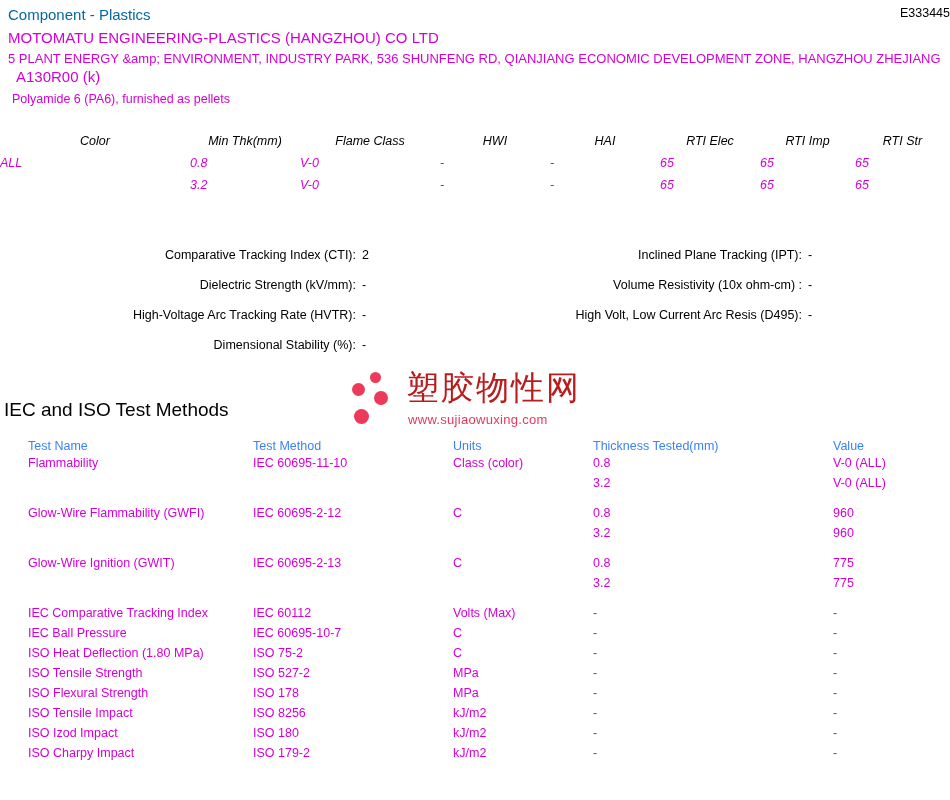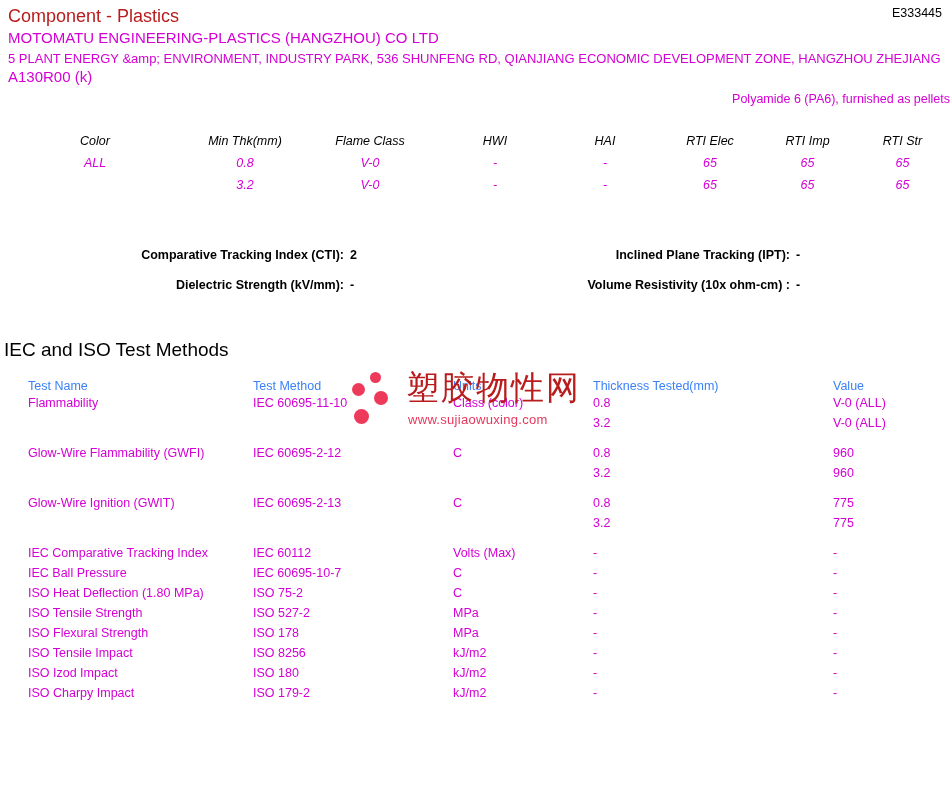--- a/index.html
+++ b/index.html
@@ -25,54 +25,53 @@
   
   .hdr-row {
     position: relative;
     height: 18px;
     margin: 6px 0 0 0;
   }
   .hdr-left {
     position: absolute;
     left: 8px;
     top: 0;
-    font-size: 18px;
-    color: #b91c1c;
+    font-size: 15px;
+    color: #0369a1;
   }
   .hdr-right {
     position: absolute;
-    right: 8px;
+    right: 0;
     top: 0;
     font-size: 12.5px;
     color: #000;
   }
   .company {
     margin: 5px 0 0 8px;
     font-size: 15px;
     color: #d400d4;
     line-height: 18px;
   }
   .address {
     margin: 3px 0 0 8px;
     font-size: 13px;
     color: #d400d4;
     line-height: 17px;
   }
   .fileno {
-    margin: 0 0 0 8px;
+    margin: 0 0 0 16px;
     font-size: 15px;
     color: #d400d4;
     line-height: 19px;
   }
   .material {
     margin: 5px 0 0 12px;
     font-size: 12.5px;
     color: #d400d4;
     line-height: 17px;
-    text-align: right;
   }
 
   
   table {
     border-collapse: collapse;
   }
   .ratings {
     margin: 22px 0 0 0;
     width: 950px;
     table-layout: fixed;
@@ -82,31 +81,30 @@
     font-weight: normal;
     font-size: 12.5px;
     color: #000;
     text-align: center;
     padding: 2px 0;
     height: 18px;
   }
   .ratings td {
     font-size: 12.5px;
     color: #d400d4;
-    text-align: center;
-    padding: 2px 8px;
+    text-align: left;
+    padding: 2px 0;
     height: 18px;
   }
 
   
   .props {
-    margin: 52px 0 0 4px;
+    margin: 52px 0 0 16px;
     width: 845px;
     table-layout: fixed;
-    font-weight: bold;
   }
   .props td {
     font-size: 12.5px;
     height: 30px;
     vertical-align: top;
     padding: 0;
   }
   .props .lbl {
     text-align: right;
     color: #000;
@@ -260,20 +258,32 @@
         <td class="val" style="width:135px">2</td>
         <td class="lbl" style="width:305px">Inclined Plane Tracking (IPT):</td>
         <td class="val">-</td>
       </tr>
       <tr>
         <td class="lbl">Dielectric Strength (kV/mm):</td>
         <td class="val">-</td>
         <td class="lbl">Volume Resistivity (10x ohm-cm) :</td>
         <td class="val">-</td>
       </tr>
+      <tr>
+        <td class="lbl">High-Voltage Arc Tracking Rate (HVTR):</td>
+        <td class="val">-</td>
+        <td class="lbl">High Volt, Low Current Arc Resis (D495):</td>
+        <td class="val">-</td>
+      </tr>
+      <tr>
+        <td class="lbl">Dimensional Stability (%):</td>
+        <td class="val">-</td>
+        <td class="lbl"></td>
+        <td class="val"></td>
+      </tr>
     </tbody>
   </table>
 
   <div class="watermark">
     <div class="wm-dots">
       <span class="d1"></span>
       <span class="d2"></span>
       <span class="d3"></span>
       <span class="d4"></span>
     </div>

